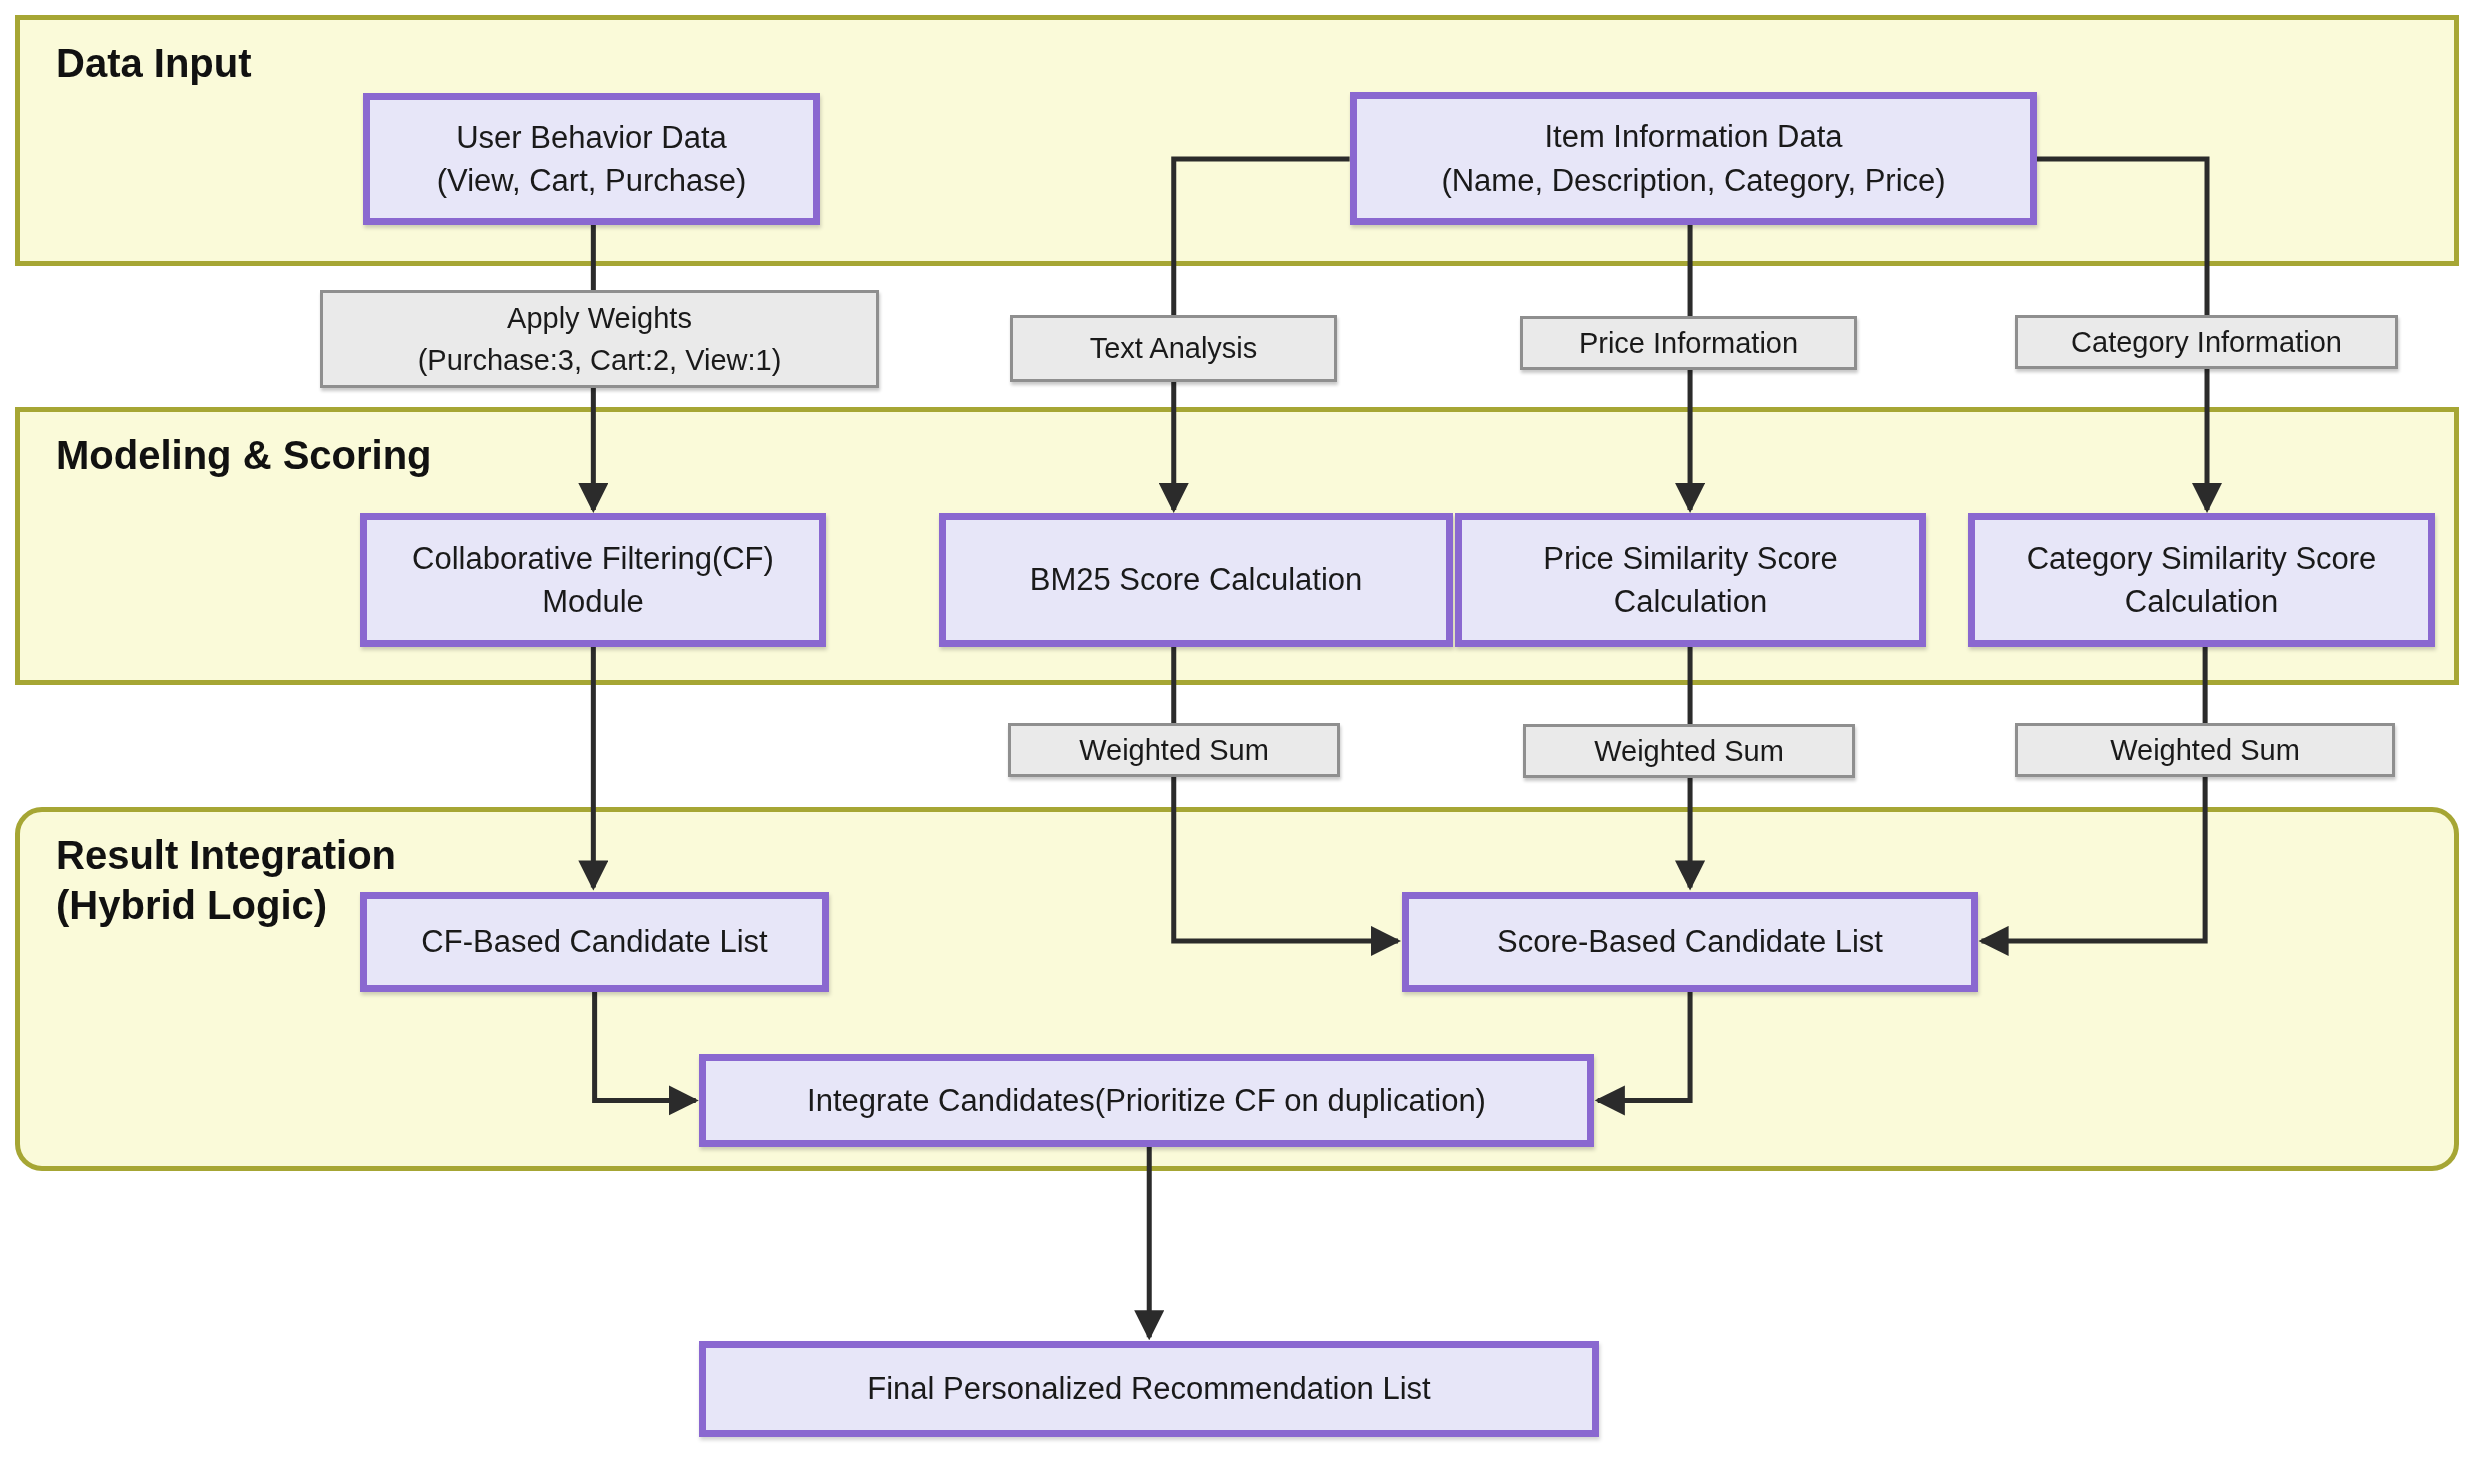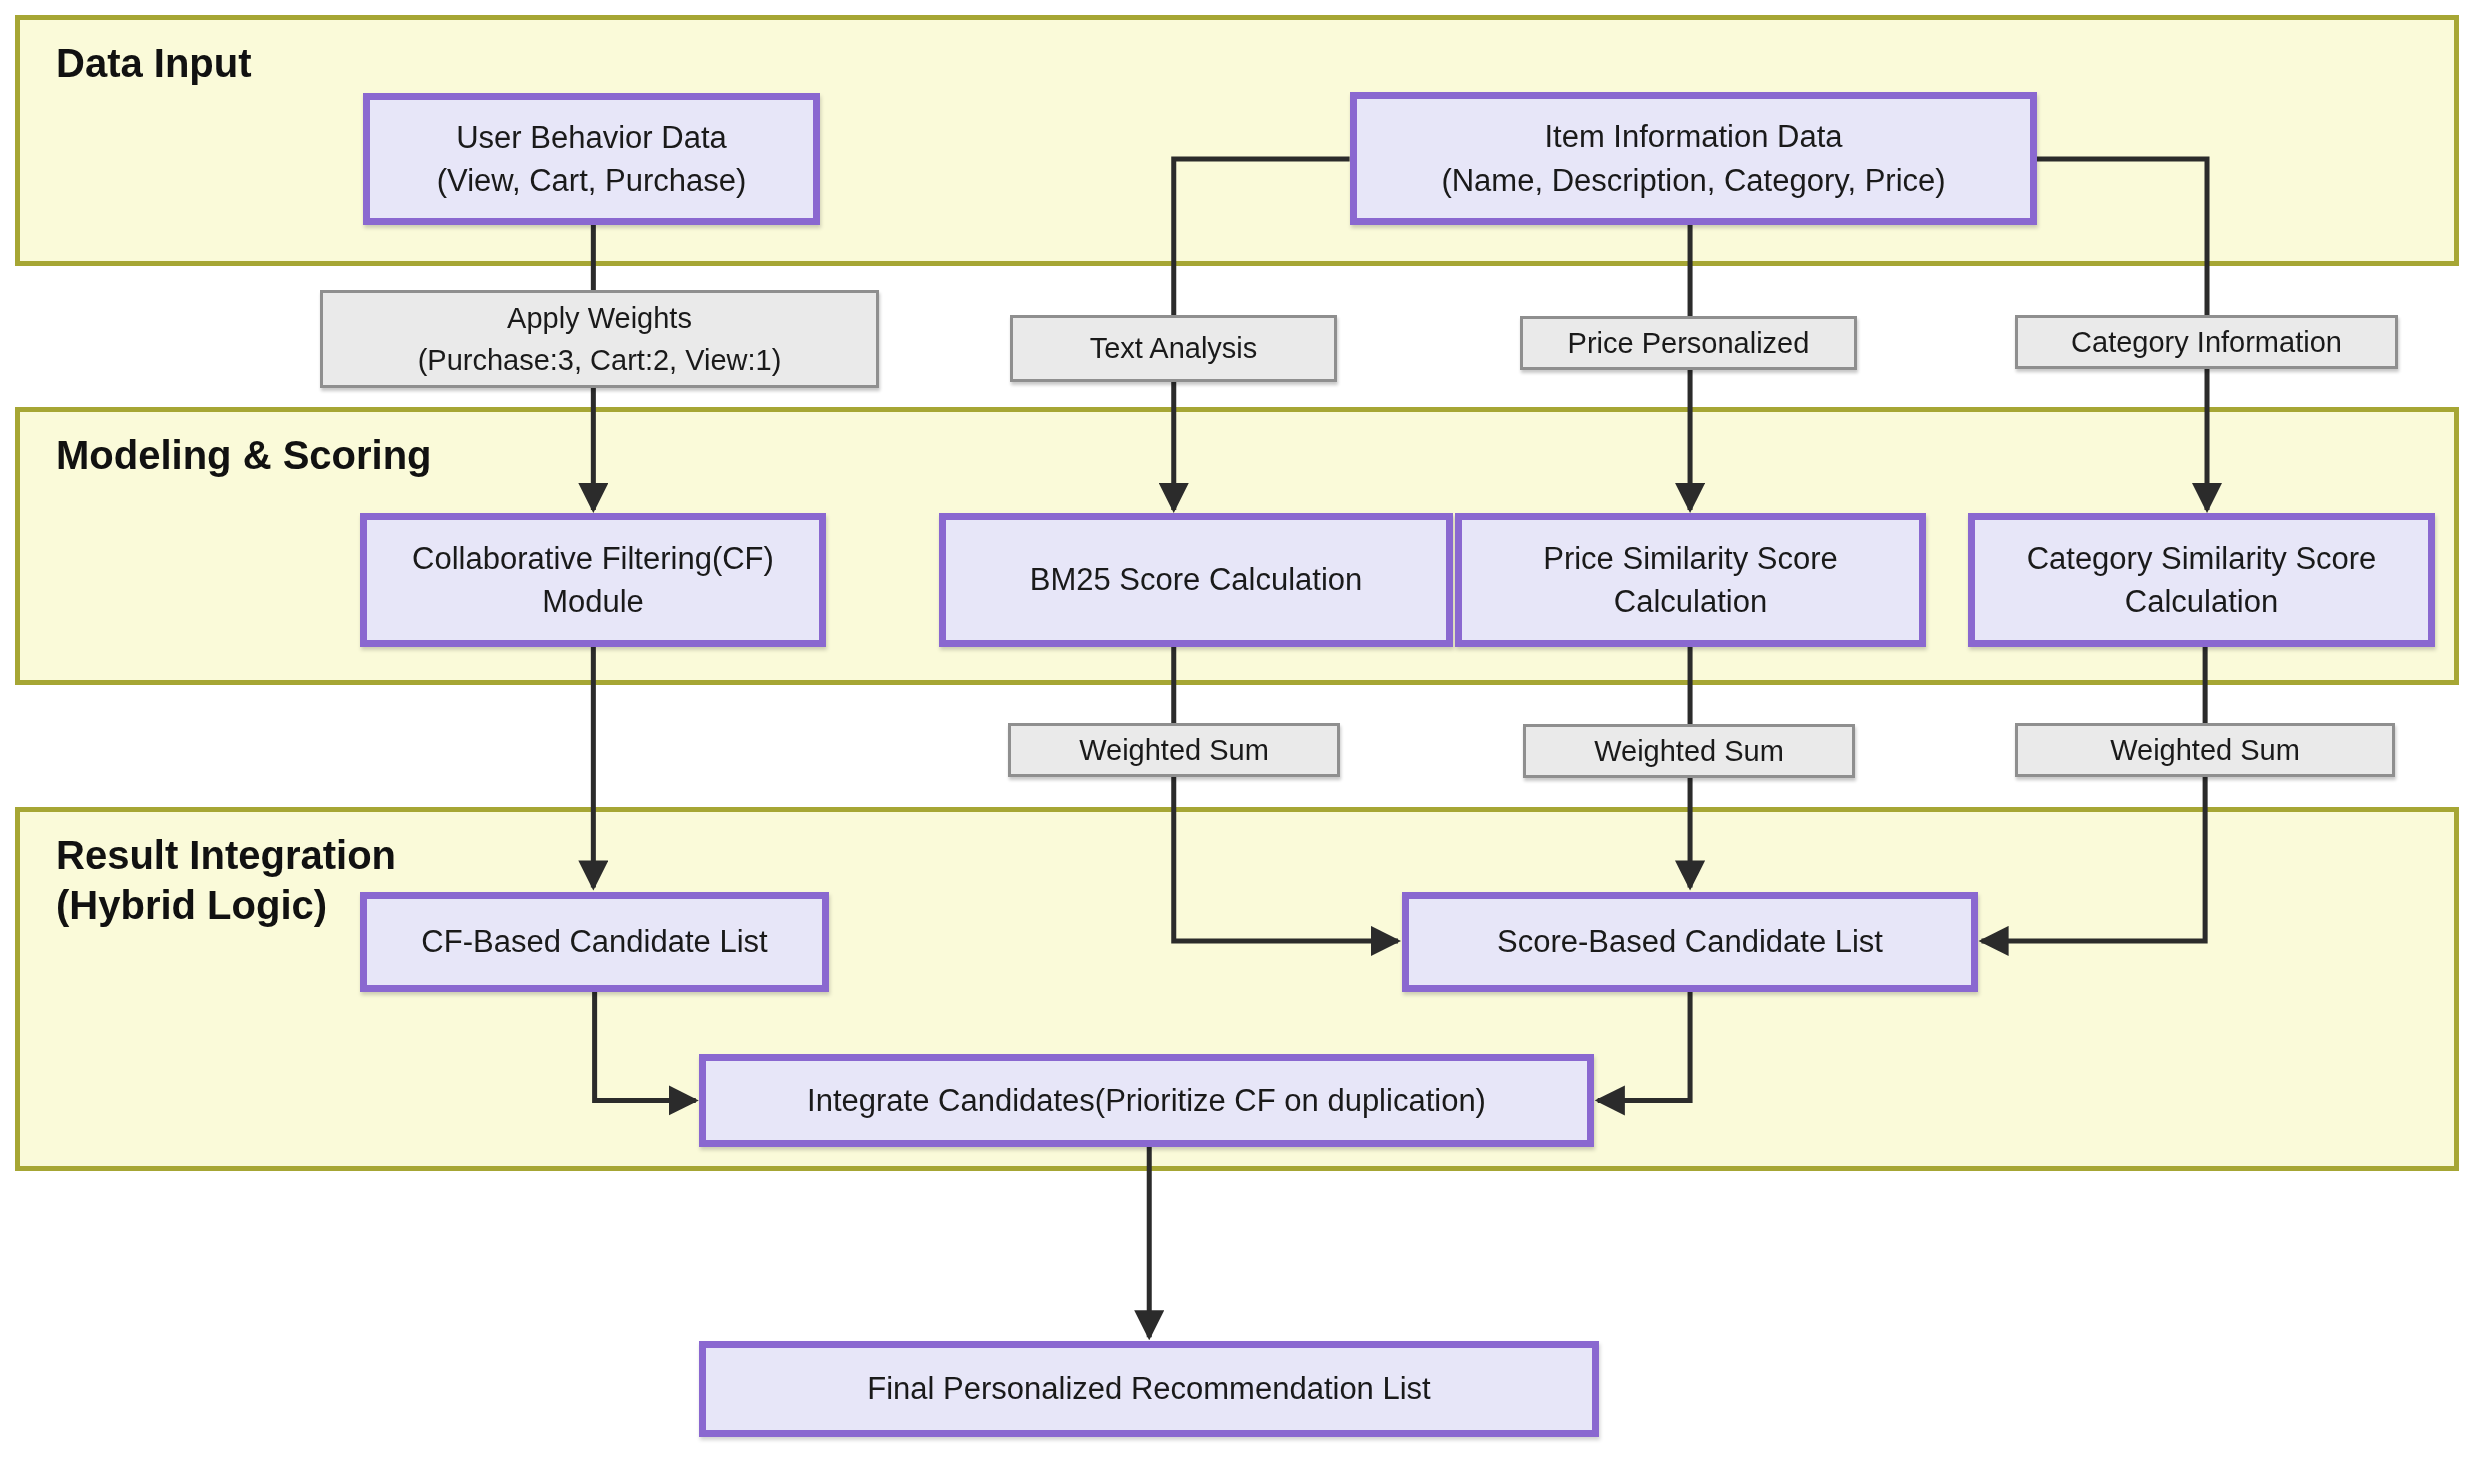--- a/index.html
+++ b/index.html
@@ -73,21 +73,21 @@
 <body>
 
 <div class="canvas">
 
   <div class="band" style="top:15px;height:251px;">
     <div class="band-title">Data Input</div>
   </div>
   <div class="band" style="top:407px;height:278px;">
     <div class="band-title">Modeling &amp; Scoring</div>
   </div>
-  <div class="band" style="top:807px;height:364px;">
+  <div class="band" style="top:807px;height:364px;border-radius:27px;">
     <div class="band-title">Result Integration
  (Hybrid Logic)</div>
   </div>
 
   <svg class="arrows" viewBox="0 0 3939 2361">
     <defs>
       <marker id="ah" viewBox="0 0 10 10" refX="9" refY="5" markerWidth="6" markerHeight="6" orient="auto-start-reverse">
         <path d="M0,0 L10,5 L0,10 z" fill="#2B2B2B"></path>
       </marker>
     </defs>
@@ -118,20 +118,20 @@
   <div class="node" style="left:1968px;top:513px;width:467px;height:134px;">Category Similarity Score
 Calculation</div>
   <div class="node" style="left:360px;top:892px;width:469px;height:100px;">CF-Based Candidate List</div>
   <div class="node" style="left:1402px;top:892px;width:576px;height:100px;">Score-Based Candidate List</div>
   <div class="node" style="left:699px;top:1054px;width:895px;height:93px;">Integrate Candidates(Prioritize CF on duplication)</div>
   <div class="node" style="left:699px;top:1341px;width:900px;height:96px;">Final Personalized Recommendation List</div>
 
   <div class="plabel" style="left:320px;top:290px;width:559px;height:98px;">Apply Weights
 (Purchase:3, Cart:2, View:1)</div>
   <div class="plabel" style="left:1010px;top:315px;width:327px;height:67px;">Text Analysis</div>
-  <div class="plabel" style="left:1520px;top:316px;width:337px;height:54px;">Price Personalized</div>
+  <div class="plabel" style="left:1520px;top:316px;width:337px;height:54px;">Price Information</div>
   <div class="plabel" style="left:2015px;top:315px;width:383px;height:54px;">Category Information</div>
   <div class="plabel" style="left:1008px;top:723px;width:332px;height:54px;">Weighted Sum</div>
   <div class="plabel" style="left:1523px;top:724px;width:332px;height:54px;">Weighted Sum</div>
   <div class="plabel" style="left:2015px;top:723px;width:380px;height:54px;">Weighted Sum</div>
 
 </div>
 
 
 </body></html>

